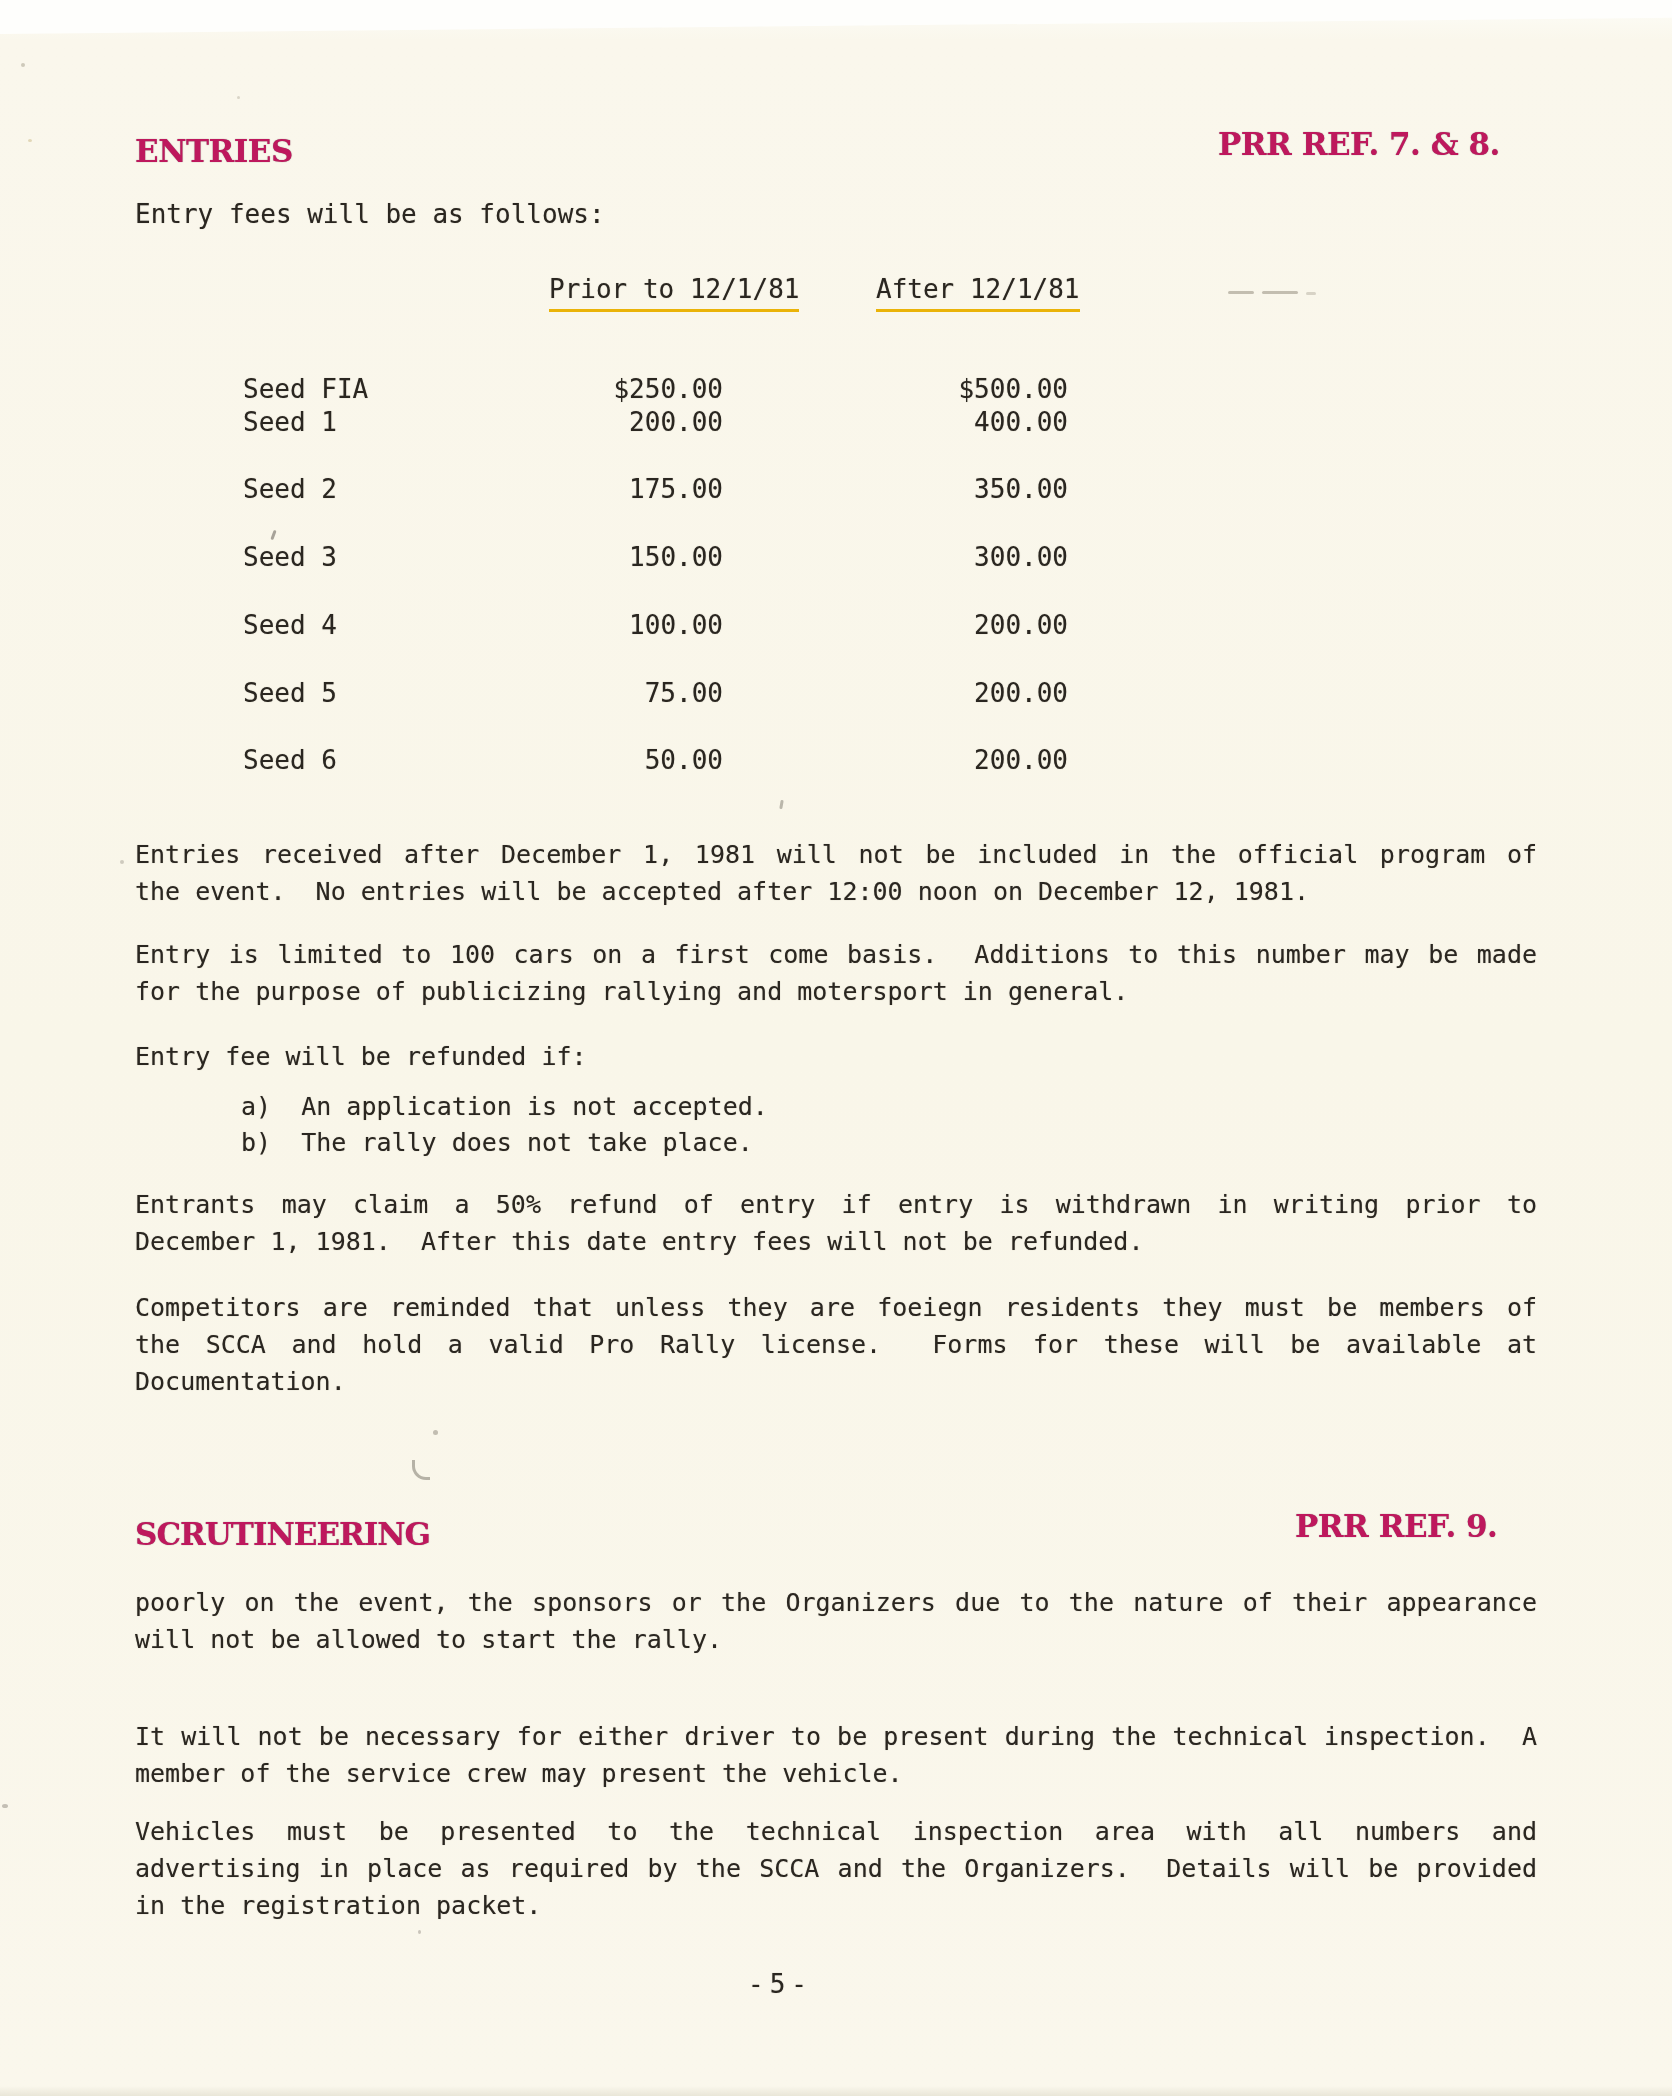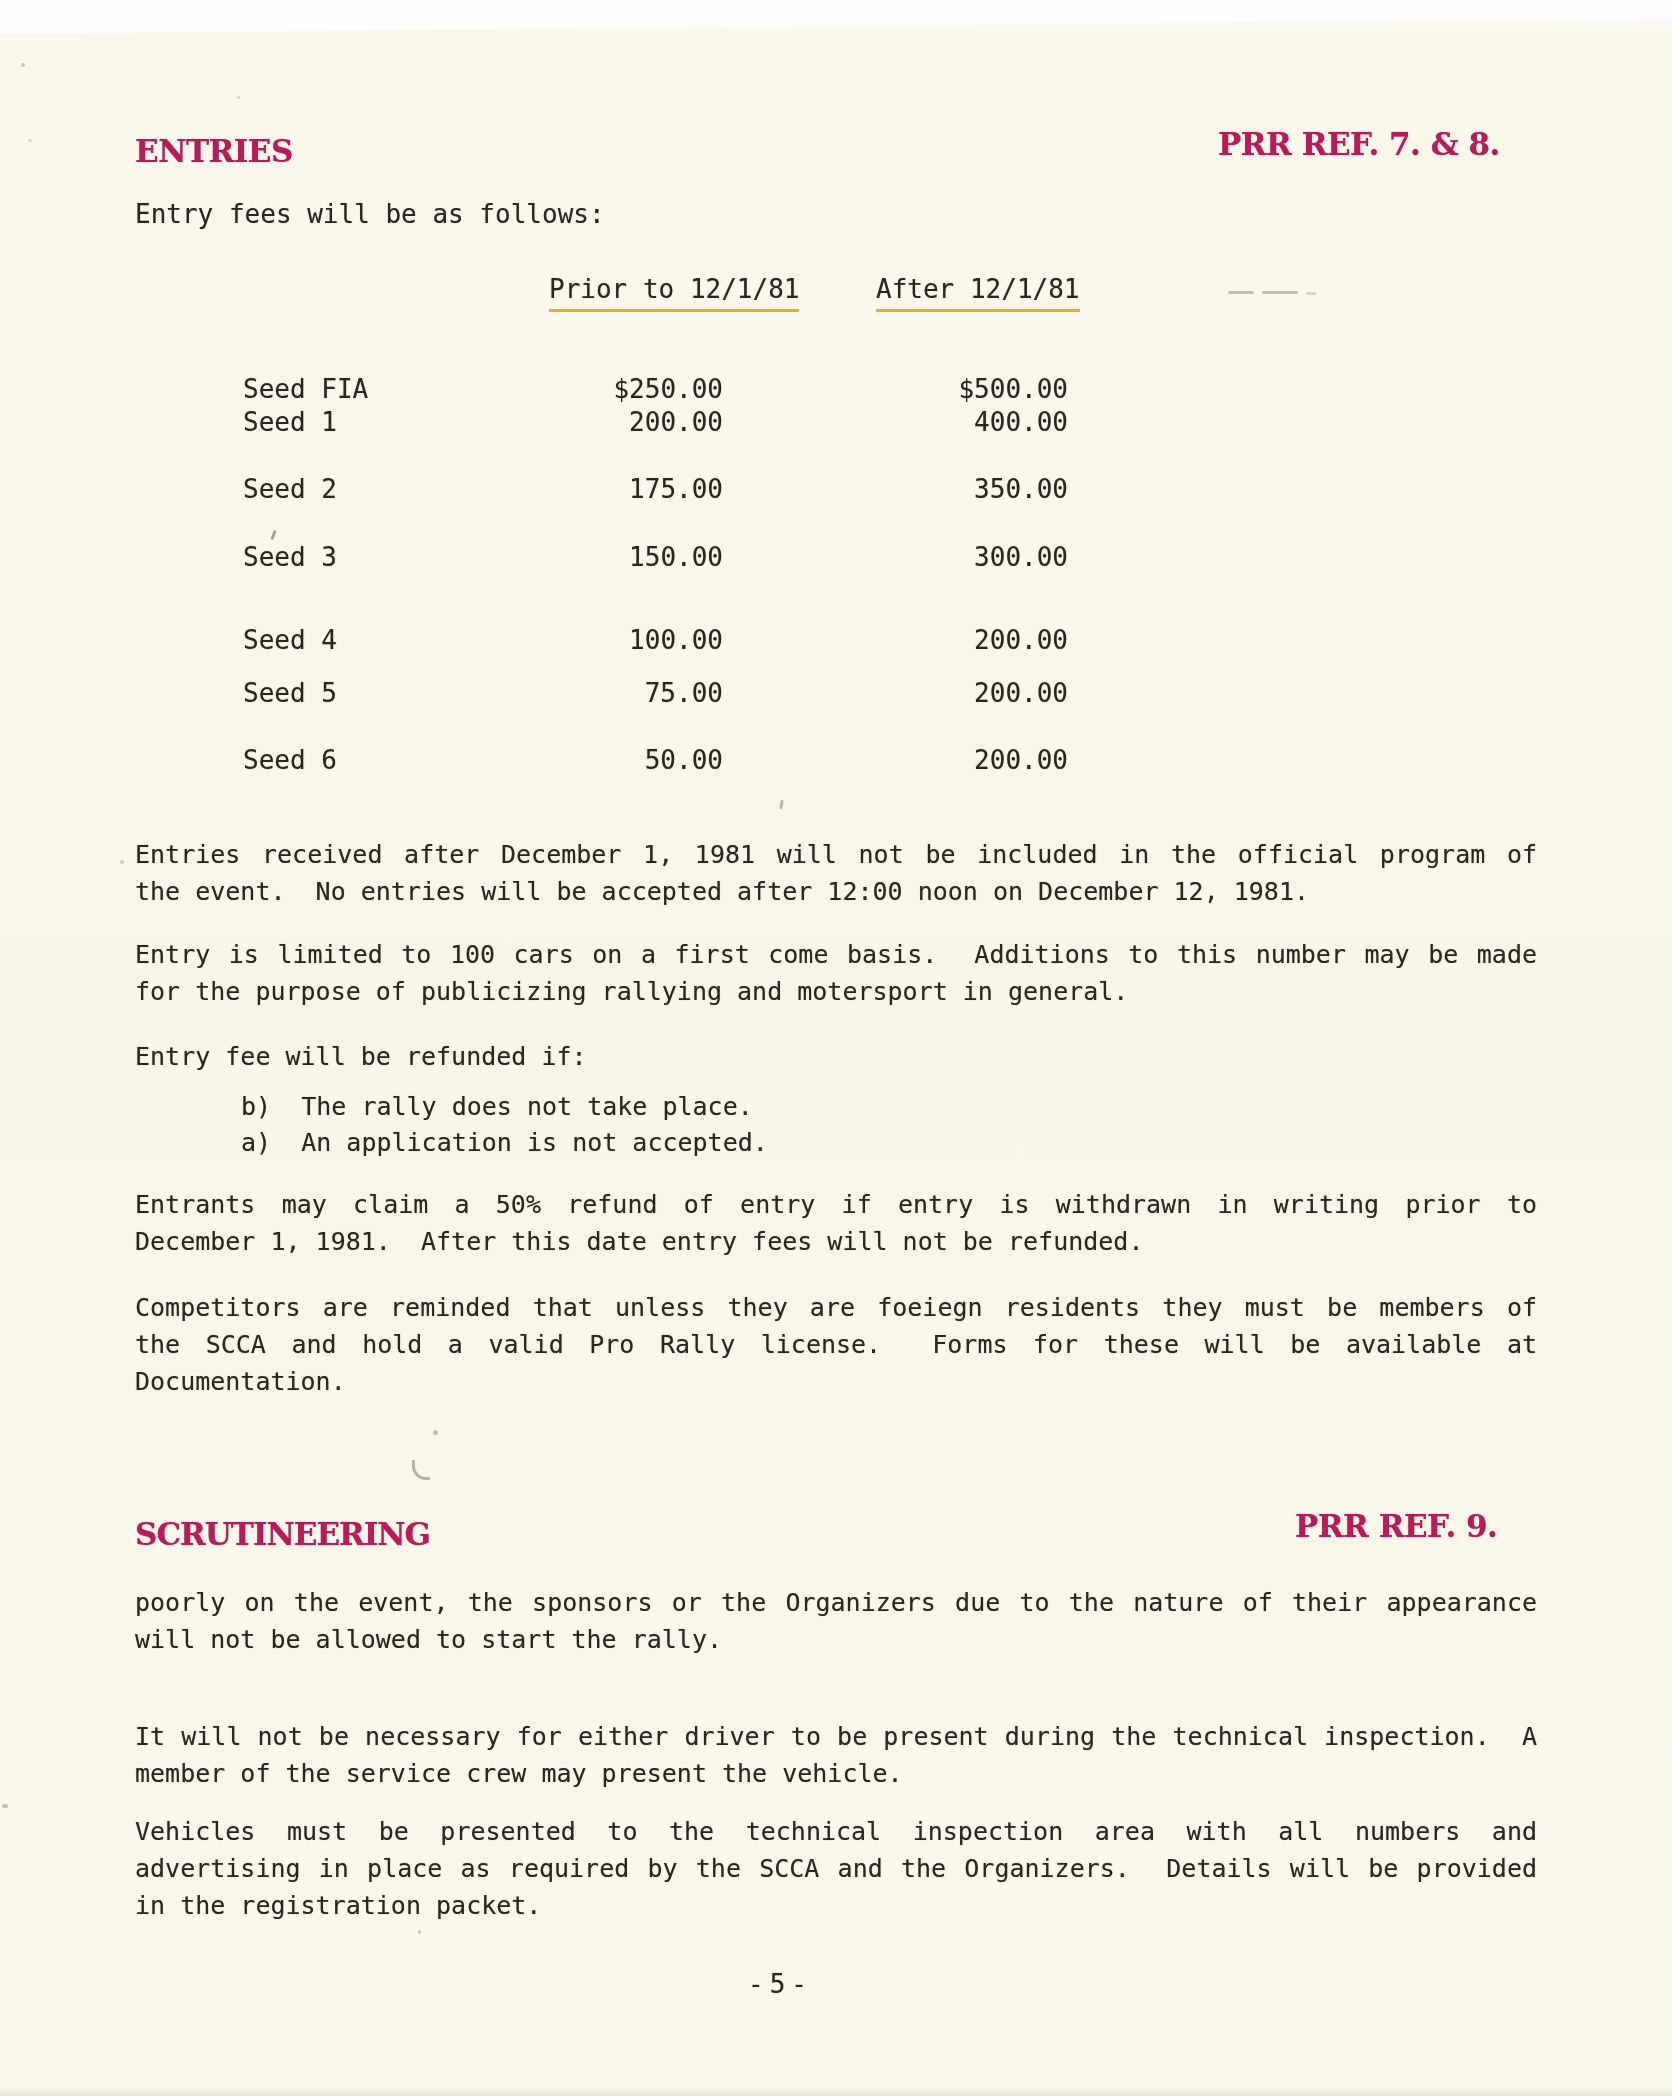--- a/index.html
+++ b/index.html
@@ -70,21 +70,21 @@
     <div class="frow ink" style="top: 474px;">
       <span class="c0">Seed 2</span>
       <span class="c1">175.00</span>
       <span class="c2">350.00</span>
     </div>
     <div class="frow ink" style="top: 542px;">
       <span class="c0">Seed 3</span>
       <span class="c1">150.00</span>
       <span class="c2">300.00</span>
     </div>
-    <div class="frow ink" style="top: 610px; margin-top: 15px;">
+    <div class="frow ink" style="top: 610px;">
       <span class="c0">Seed 4</span>
       <span class="c1">100.00</span>
       <span class="c2">200.00</span>
     </div>
     <div class="frow ink" style="top: 678px;">
       <span class="c0">Seed 5</span>
       <span class="c1">75.00</span>
       <span class="c2">200.00</span>
     </div>
     <div class="frow ink" style="top: 745px;">
@@ -97,22 +97,22 @@
 <div class="abs body-block ink" style="left:135px; top:836px;">
     <div class="jl">Entries received after December 1, 1981 will not be included in the official program of</div>
     <div class="ll">the event.&nbsp; No entries will be accepted after 12:00 noon on December 12, 1981.</div>
   </div>
 <div class="abs body-block ink" style="left:135px; top:936px;">
     <div class="jl">Entry is limited to 100 cars on a first come basis.&nbsp; Additions to this number may be made</div>
     <div class="ll">for the purpose of publicizing rallying and motersport in general.</div>
   </div>
 <div class="abs body-block ink" style="left:135px; top:1038px;">Entry fee will be refunded if:</div>
 <div class="abs refund-list ink" style="left:241px; top:1089px;">
+  <div>a)&nbsp; An application is not accepted.</div>
   <div>b)&nbsp; The rally does not take place.</div>
-  <div>a)&nbsp; An application is not accepted.</div>
 </div>
 <div class="abs body-block ink" style="left:135px; top:1186px;">
     <div class="jl">Entrants may claim a 50% refund of entry if entry is withdrawn in writing prior to</div>
     <div class="ll">December 1, 1981.&nbsp; After this date entry fees will not be refunded.</div>
   </div>
 <div class="abs body-block ink" style="left:135px; top:1289px;">
     <div class="jl">Competitors are reminded that unless they are foeiegn residents they must be members of</div>
     <div class="jl">the SCCA and hold a valid Pro Rally license.&nbsp; Forms for these will be available at</div>
     <div class="ll">Documentation.</div>
   </div>

